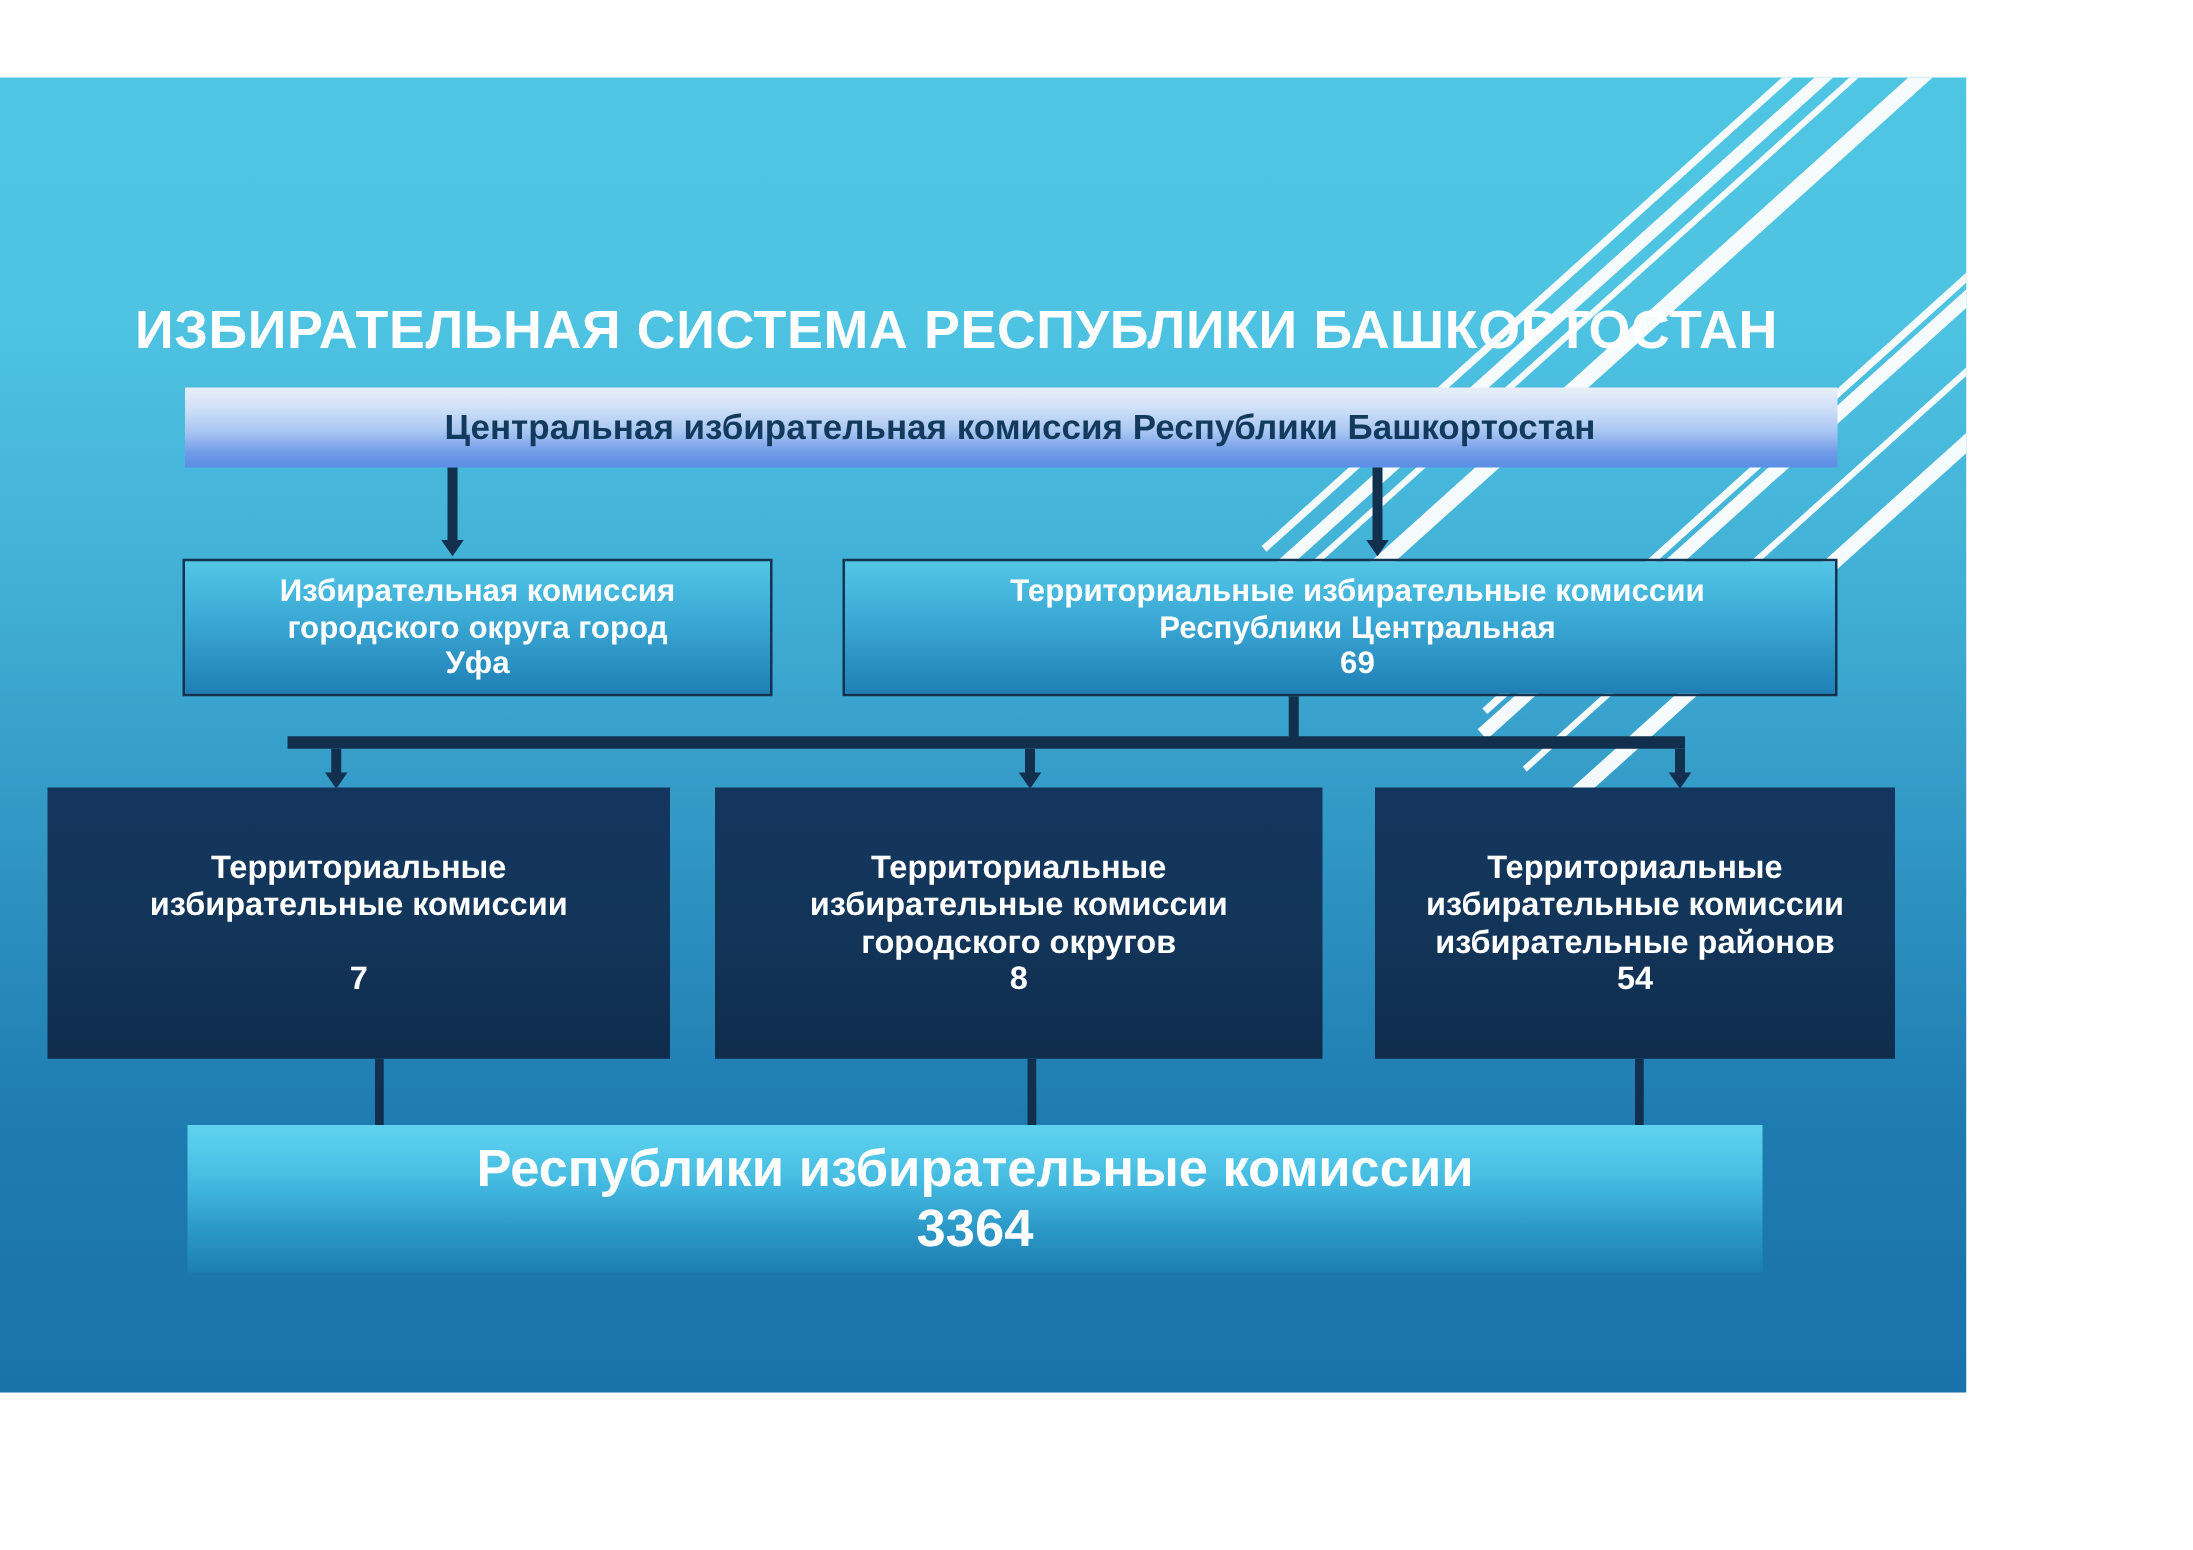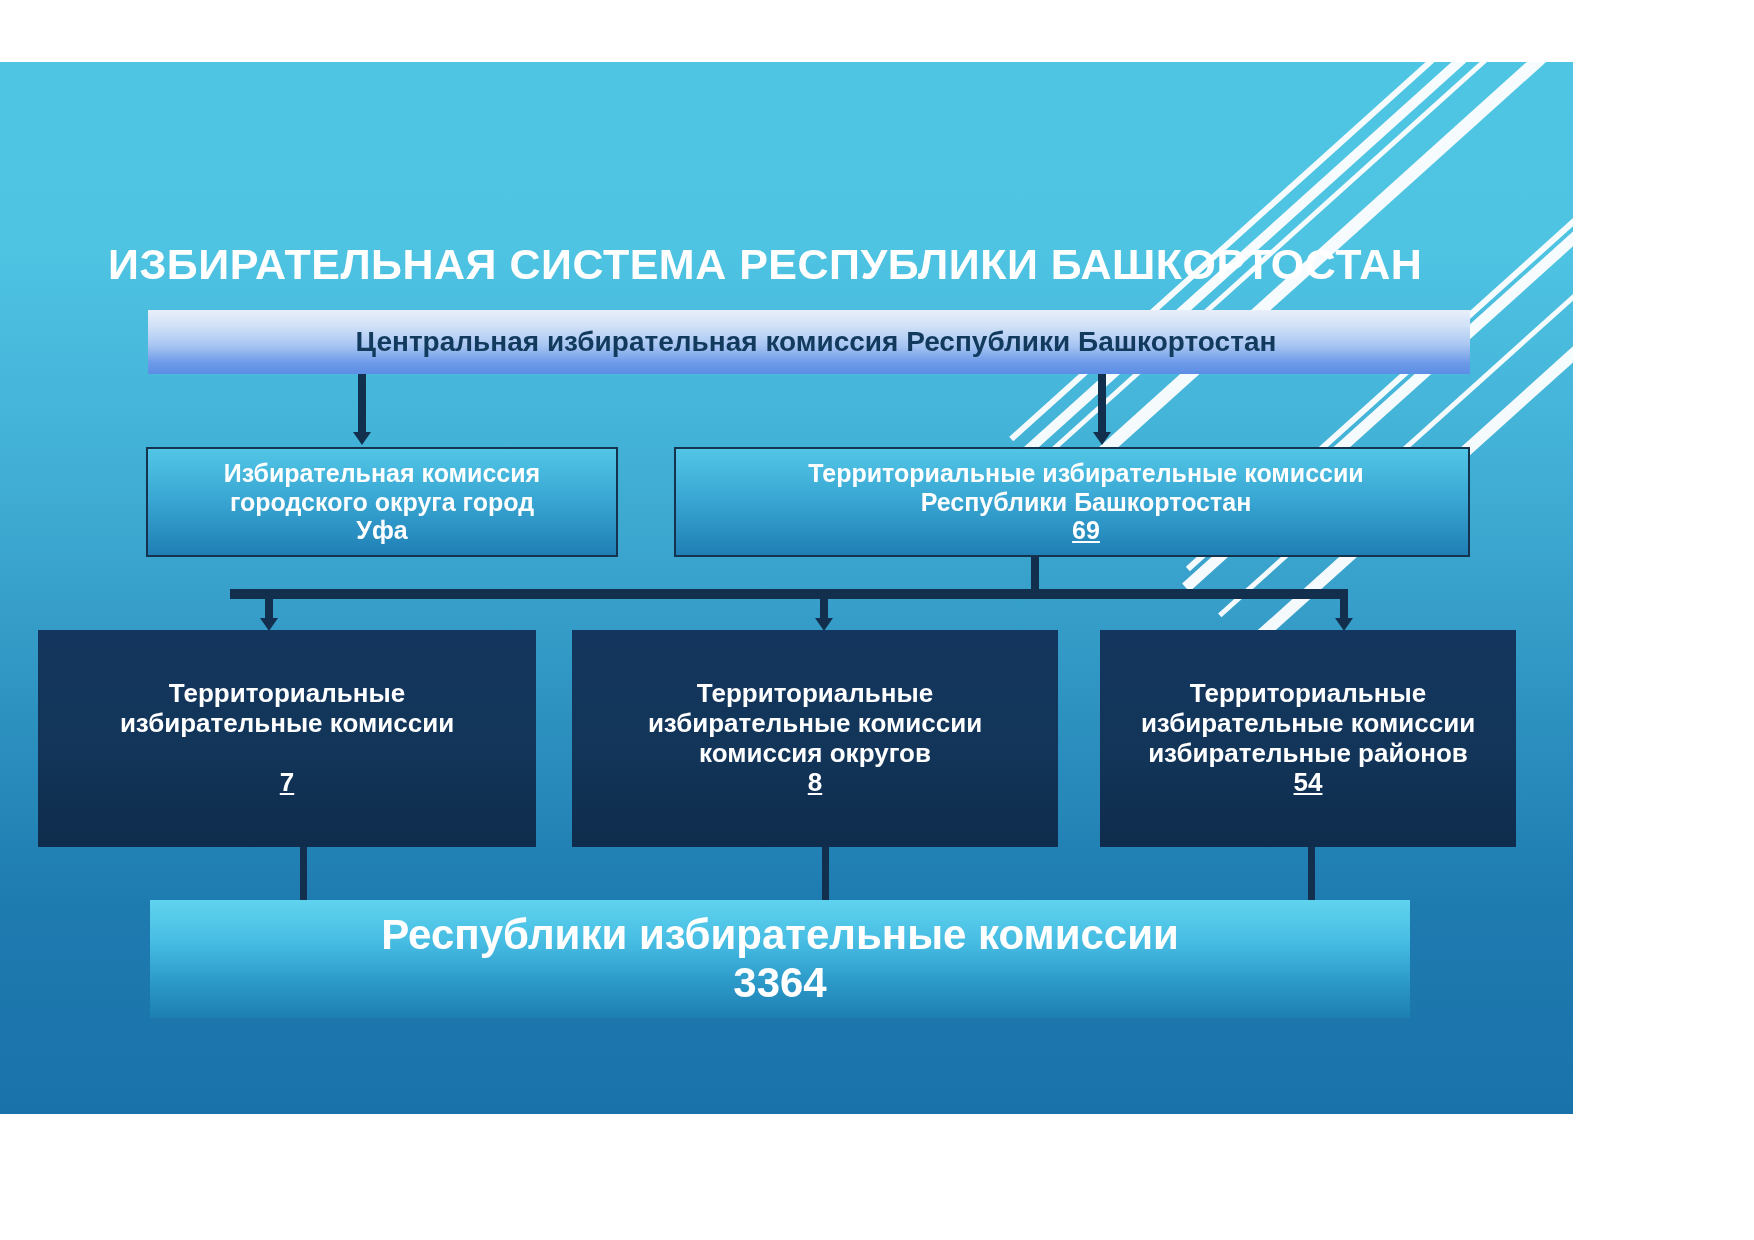--- a/index.html
+++ b/index.html
@@ -113,21 +113,21 @@
     left: 150px;
     top: 838px;
     width: 1260px;
     height: 118px;
     background: linear-gradient(180deg, #5fd3ee 0%, #47bde3 35%, #2a97c7 72%, #1d7fb2 100%);
     font-size: 42px;
     font-weight: 700;
   }
   #uik .num { font-size: 42px; font-weight: 700; }
 
-  .count { display:block;text-decoration:underline; }
+  .count { display:block; }
 
   
   .conn {
     position: absolute;
     background: #12304e;
   }
   .arrowhead {
     position: absolute;
     width: 0; height: 0;
     border-left: 9px solid transparent;
@@ -168,21 +168,21 @@
       <span class="txt">
         <span>Избирательная комиссия</span><br>
         <span>городского округа город</span><br>
         <span>Уфа</span>
       </span>
     </div>
 
     <div class="node box-mid" id="tik-rb">
       <span class="txt">
         <span>Территориальные избирательные комиссии</span><br>
-        <span>Республики Башкортостан</span><br>
+        <span>Республики Центральная</span><br>
         <span class="count">69</span>
       </span>
     </div>
 
     <div class="conn" style="left:1031px; top:495px; width:8px; height:40px;"></div>
 
     <div class="conn" style="left:230px; top:527px; width:1118px; height:10px;"></div>
 
     <div class="conn" style="left:265px; top:537px; width:8px; height:22px;"></div>
     <div class="arrowhead" style="left:260px; top:556px;"></div>
@@ -199,21 +199,21 @@
         <span>избирательные комиссии</span><br>
         <br>
         <span class="count">7</span>
       </span>
     </div>
 
     <div class="node box-dark" id="tik-go">
       <span class="txt">
         <span>Территориальные</span><br>
         <span>избирательные комиссии</span><br>
-        <span>комиссия округов</span><br>
+        <span>городского округов</span><br>
         <span class="count">8</span>
       </span>
     </div>
 
     <div class="node box-dark" id="tik-mr">
       <span class="txt">
         <span>Территориальные</span><br>
         <span>избирательные комиссии</span><br>
         <span>избирательные районов</span><br>
         <span class="count">54</span>

